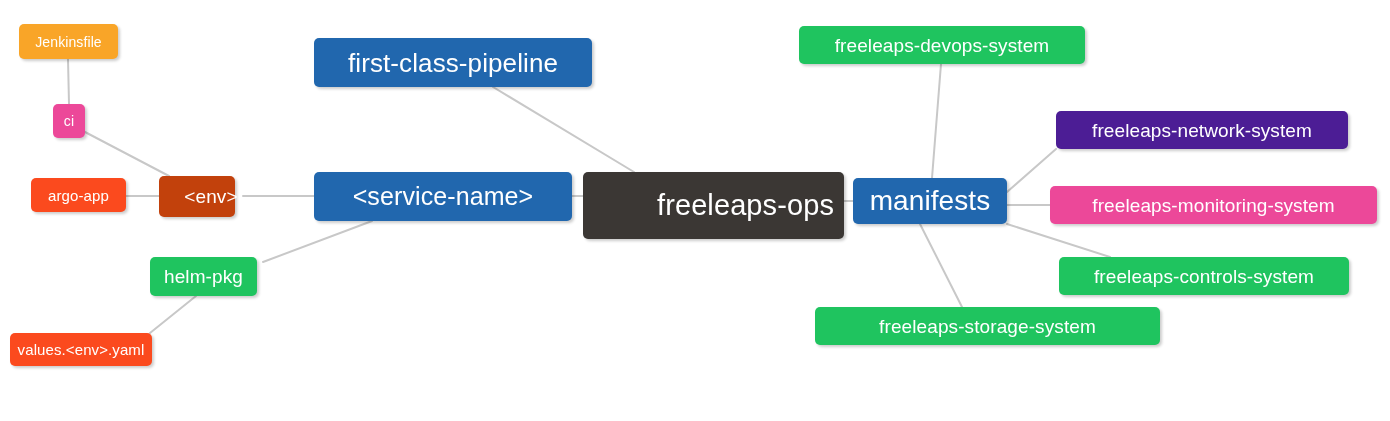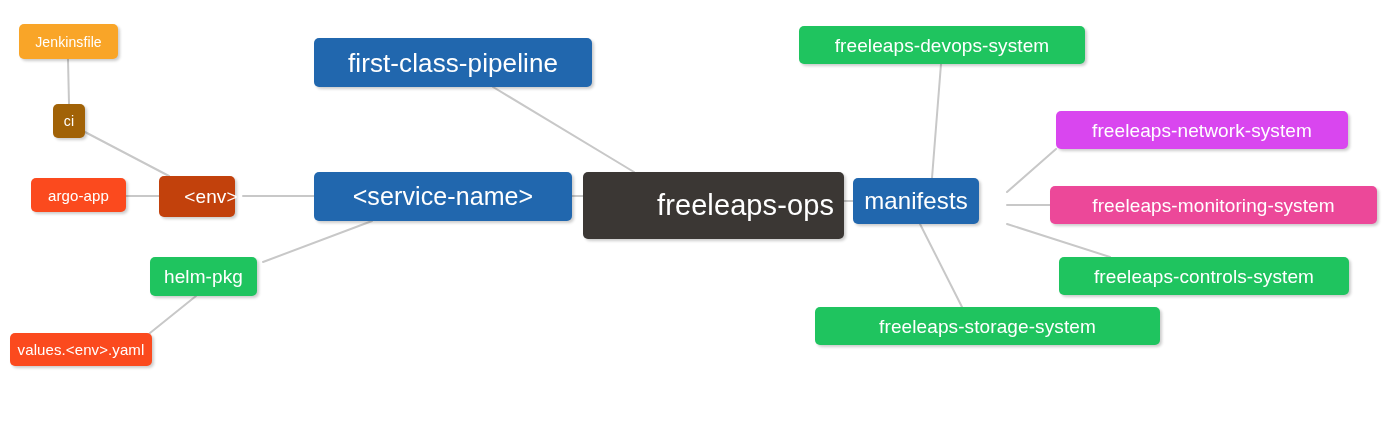--- a/index.html
+++ b/index.html
@@ -60,21 +60,21 @@
       <line x1="932" y1="178" x2="941" y2="64" stroke="#c8c8c8" stroke-width="2" stroke-linecap="round"></line>
       <line x1="1007" y1="192" x2="1056" y2="149" stroke="#c8c8c8" stroke-width="2" stroke-linecap="round"></line>
       <line x1="1007" y1="205" x2="1050" y2="205" stroke="#c8c8c8" stroke-width="2" stroke-linecap="round"></line>
       <line x1="1007" y1="224" x2="1110" y2="257" stroke="#c8c8c8" stroke-width="2" stroke-linecap="round"></line>
       <line x1="920" y1="224" x2="962" y2="307" stroke="#c8c8c8" stroke-width="2" stroke-linecap="round"></line>
     </svg>
   <div id="node-layer">
       <div class="node" style="left: 19px; top: 24px; width: 99px; height: 35px; background: rgb(249, 165, 40); font-size: 14px;">
         <span class="node-label">Jenkinsfile</span>
       </div>
-      <div class="node" style="left: 53px; top: 104px; width: 32px; height: 34px; background: #a16207; font-size: 14px;">
+      <div class="node" style="left: 53px; top: 104px; width: 32px; height: 34px; background: #ec4899; font-size: 14px;">
         <span class="node-label">ci</span>
       </div>
       <div class="node" style="left: 31px; top: 178px; width: 95px; height: 34px; background: rgb(251, 74, 30); font-size: 15px;">
         <span class="node-label">argo-app</span>
       </div>
       <div class="node" style="left: 159px; top: 176px; width: 76px; height: 41px; background: #c2410c; font-size: 19px; padding-left: 38px;">
         <span class="node-label">&lt;env&gt;</span>
       </div>
       <div class="node" style="left: 150px; top: 257px; width: 107px; height: 39px; background: rgb(31, 196, 95); font-size: 19px;">
         <span class="node-label">helm-pkg</span>
@@ -84,27 +84,27 @@
       </div>
       <div class="node" style="left: 314px; top: 38px; width: 278px; height: 49px; background: rgb(33, 103, 174); font-size: 26px;">
         <span class="node-label">first-class-pipeline</span>
       </div>
       <div class="node" style="left: 314px; top: 172px; width: 258px; height: 49px; background: rgb(33, 103, 174); font-size: 25px;">
         <span class="node-label">&lt;service-name&gt;</span>
       </div>
       <div class="node" style="left: 583px; top: 172px; width: 261px; height: 67px; background: rgb(59, 55, 52); font-size: 29px; justify-content: flex-end;">
         <span class="node-label">freeleaps-ops</span>
       </div>
-      <div class="node" style="left: 853px; top: 178px; width: 126px; height: 46px; background: rgb(33, 103, 174); font-size: 24px;">
+      <div class="node" style="left: 853px; top: 178px; width: 154px; height: 46px; background: rgb(33, 103, 174); font-size: 28px;">
         <span class="node-label">manifests</span>
       </div>
       <div class="node" style="left: 799px; top: 26px; width: 286px; height: 38px; background: rgb(31, 196, 95); font-size: 19px;">
         <span class="node-label">freeleaps-devops-system</span>
       </div>
-      <div class="node" style="left: 1056px; top: 111px; width: 292px; height: 38px; background: #d946ef; font-size: 19px;">
+      <div class="node" style="left: 1056px; top: 111px; width: 292px; height: 38px; background: #4c1d95; font-size: 19px;">
         <span class="node-label">freeleaps-network-system</span>
       </div>
       <div class="node" style="left: 1050px; top: 186px; width: 327px; height: 38px; background: #ec4899; font-size: 19px;">
         <span class="node-label">freeleaps-monitoring-system</span>
       </div>
       <div class="node" style="left: 1059px; top: 257px; width: 290px; height: 38px; background: rgb(31, 196, 95); font-size: 19px;">
         <span class="node-label">freeleaps-controls-system</span>
       </div>
       <div class="node" style="left: 815px; top: 307px; width: 345px; height: 38px; background: rgb(31, 196, 95); font-size: 19px;">
         <span class="node-label">freeleaps-storage-system</span>

